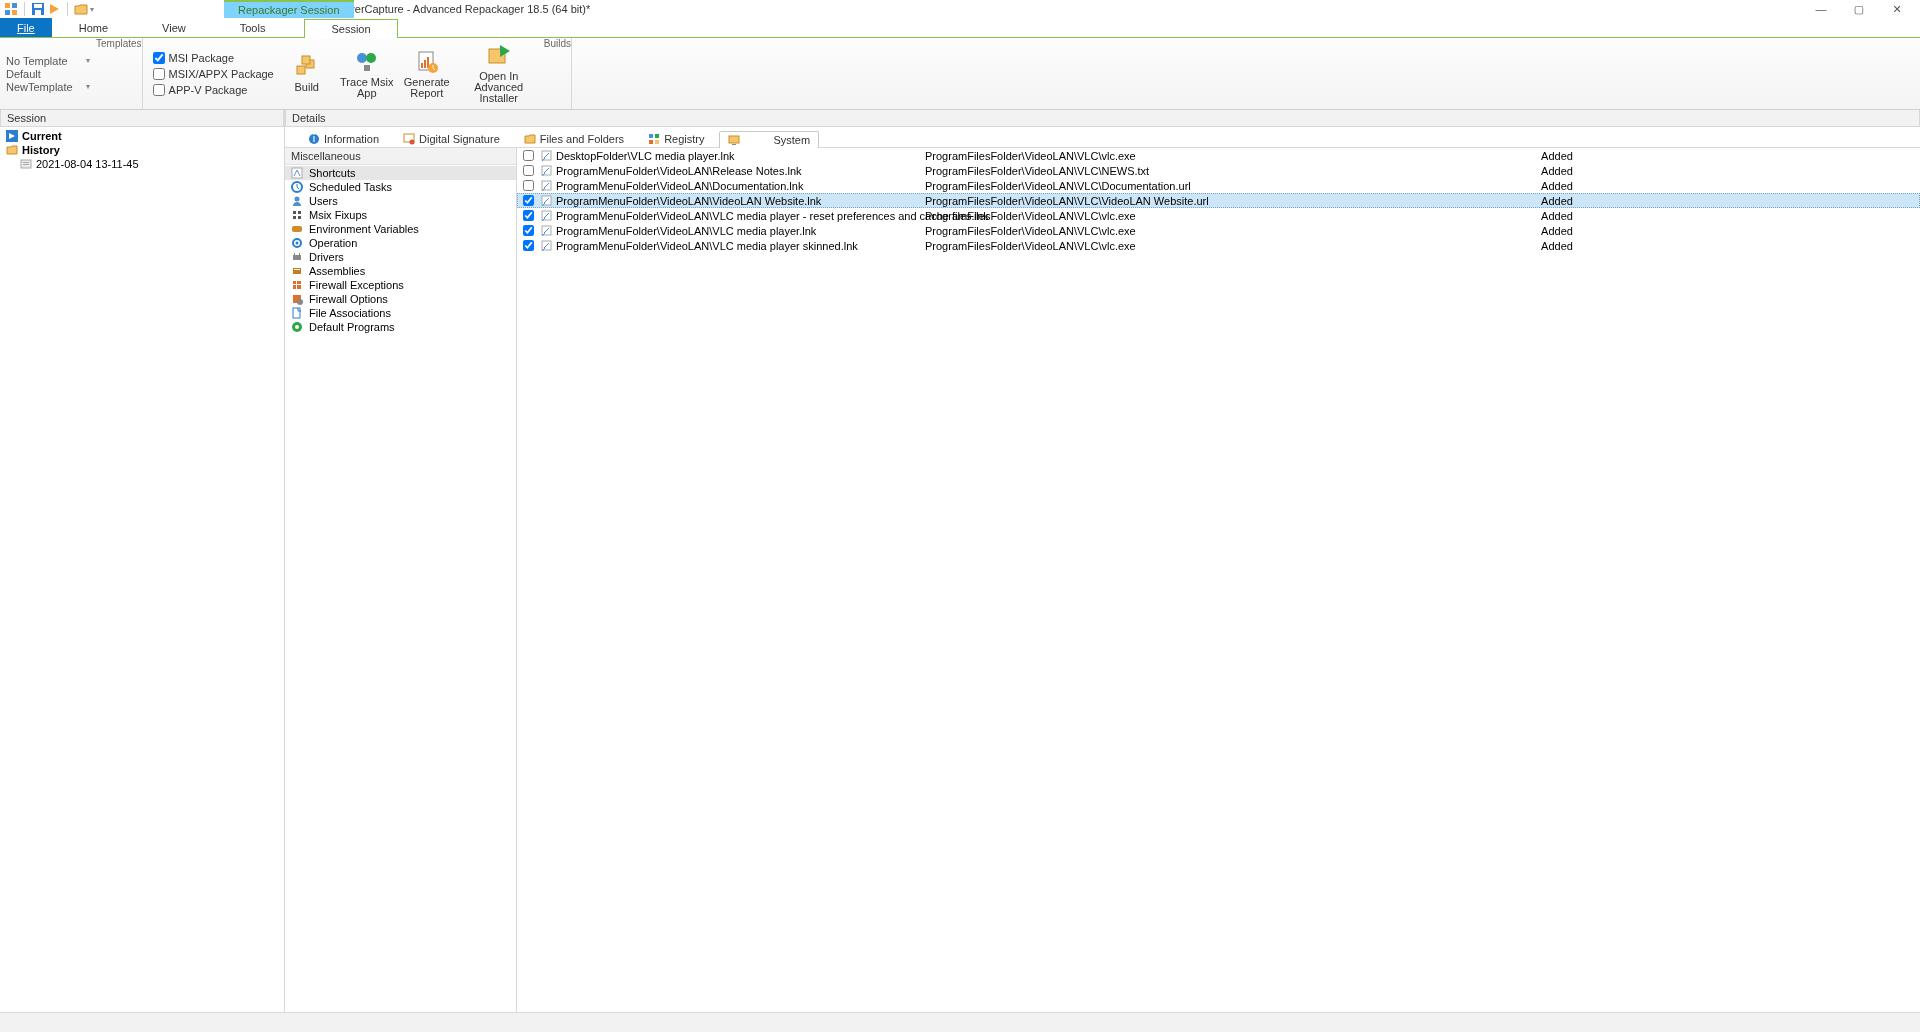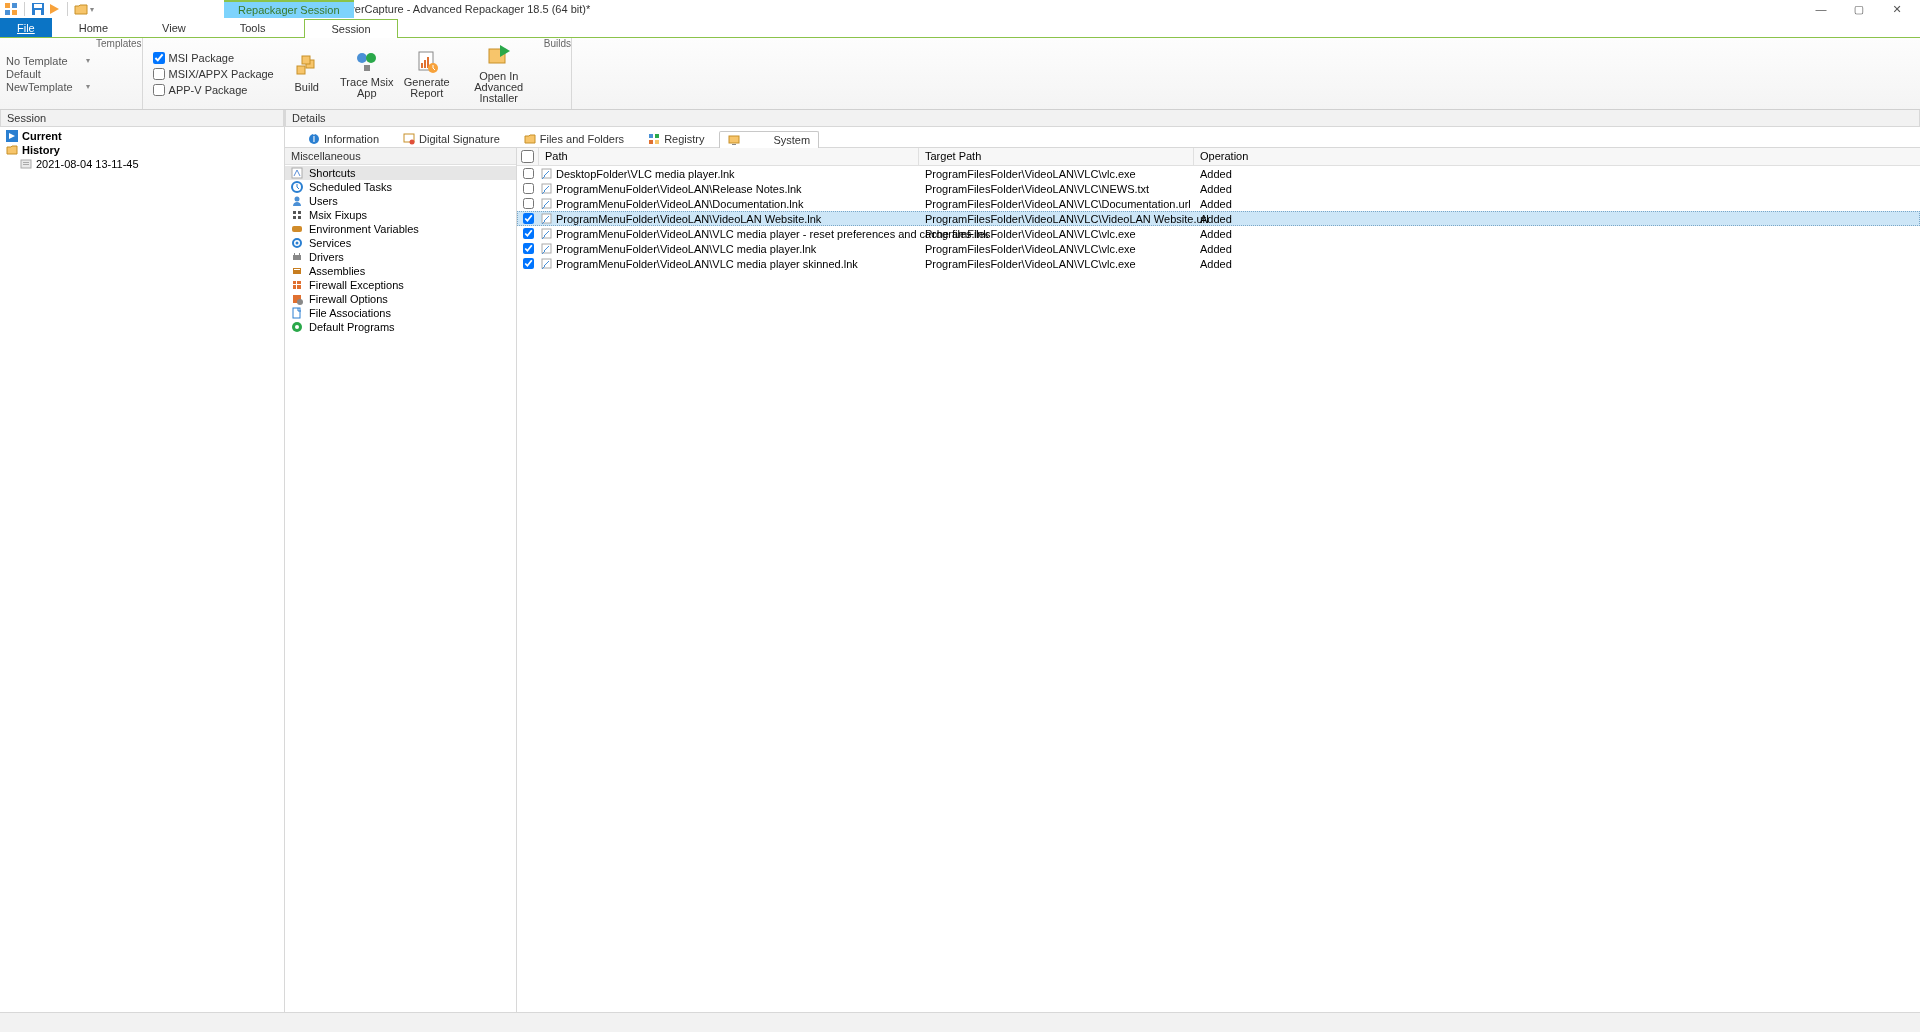--- a/index.html
+++ b/index.html
@@ -67,21 +67,21 @@
 .gh-chk { width: 22px; display: flex; justify-content: center; align-items: center; border-right: 1px solid #e0e0e0; padding: 2px 0; }
 .gh-path { width: 380px; padding: 2px 6px; border-right: 1px solid #e0e0e0; }
 .gh-target { width: 275px; padding: 2px 6px; border-right: 1px solid #e0e0e0; }
 .gh-op { flex: 1; padding: 2px 6px; }
 .grid-row { display: flex; align-items: center; height: 15px; }
 .grid-row.selected { background: #cde6f7; outline: 1px dotted #7aa7c7; outline-offset: -1px; }
 .gc-chk { width: 22px; display: flex; justify-content: center; align-items: center; }
 .gc-chk input { width: 11px; height: 11px; }
 .gc-path { width: 380px; padding: 0 2px; display: flex; align-items: center; gap: 3px; white-space: nowrap; }
 .gc-target { width: 275px; padding: 0 6px; white-space: nowrap; }
-.gc-op { flex: 1; padding: 0 6px; }
+.gc-op { flex: 1; padding: 0 6px; text-align: center; }
 .fi { width: 12px; height: 12px; flex: none; }
 
 .statusbar { height: 20px; background: #f2f2f2; border-top: 1px solid #d8d8d8; }
 
 svg { display: block; }
 </style>
 </head>
 <body>
 
 <div class="titlebar">
@@ -350,21 +350,21 @@
               </span>
               <span>Environment Variables</span>
             </div>
             <div class="misc-item">
               <span class="micon">
                 <svg viewBox="0 0 12 12">
                   <circle cx="6" cy="6" r="4" fill="none" stroke="#2a7fd1" stroke-width="2"></circle>
                   <circle cx="6" cy="6" r="1.5" fill="#2a7fd1"></circle>
                 </svg>
               </span>
-              <span>Services</span>
+              <span>Operation</span>
             </div>
             <div class="misc-item">
               <span class="micon">
                 <svg viewBox="0 0 12 12">
                   <rect x="2" y="4" width="8" height="5" fill="#888"></rect>
                   <rect x="3" y="2" width="1" height="2" fill="#888"></rect>
                   <rect x="8" y="2" width="1" height="2" fill="#888"></rect>
                 </svg>
               </span>
               <span>Drivers</span>
@@ -412,28 +412,20 @@
                   <circle cx="6" cy="6" r="5" fill="#2aa84a"></circle>
                   <circle cx="6" cy="6" r="2" fill="#fff"></circle>
                 </svg>
               </span>
               <span>Default Programs</span>
             </div>
           </div>
       </div>
 
       <div class="grid-pane">
-        <div class="grid-head">
-          <div class="gh-chk">
-              <input type="checkbox" style="">
-            </div>
-          <div class="gh-path">Path</div>
-          <div class="gh-target">Target Path</div>
-          <div class="gh-op">Operation</div>
-        </div>
         <div id="grid-rows">
             <div class="grid-row">
               <div class="gc-chk">
                 <input type="checkbox" style="">
               </div>
               <div class="gc-path">
                 <span class="fi">
                   <svg viewBox="0 0 12 12">
                     <rect x="1" y="1" width="9" height="9" fill="#fff" stroke="#aaa"></rect>
                     <path d="M3 8l5-5" stroke="#4a90d6"></path>

